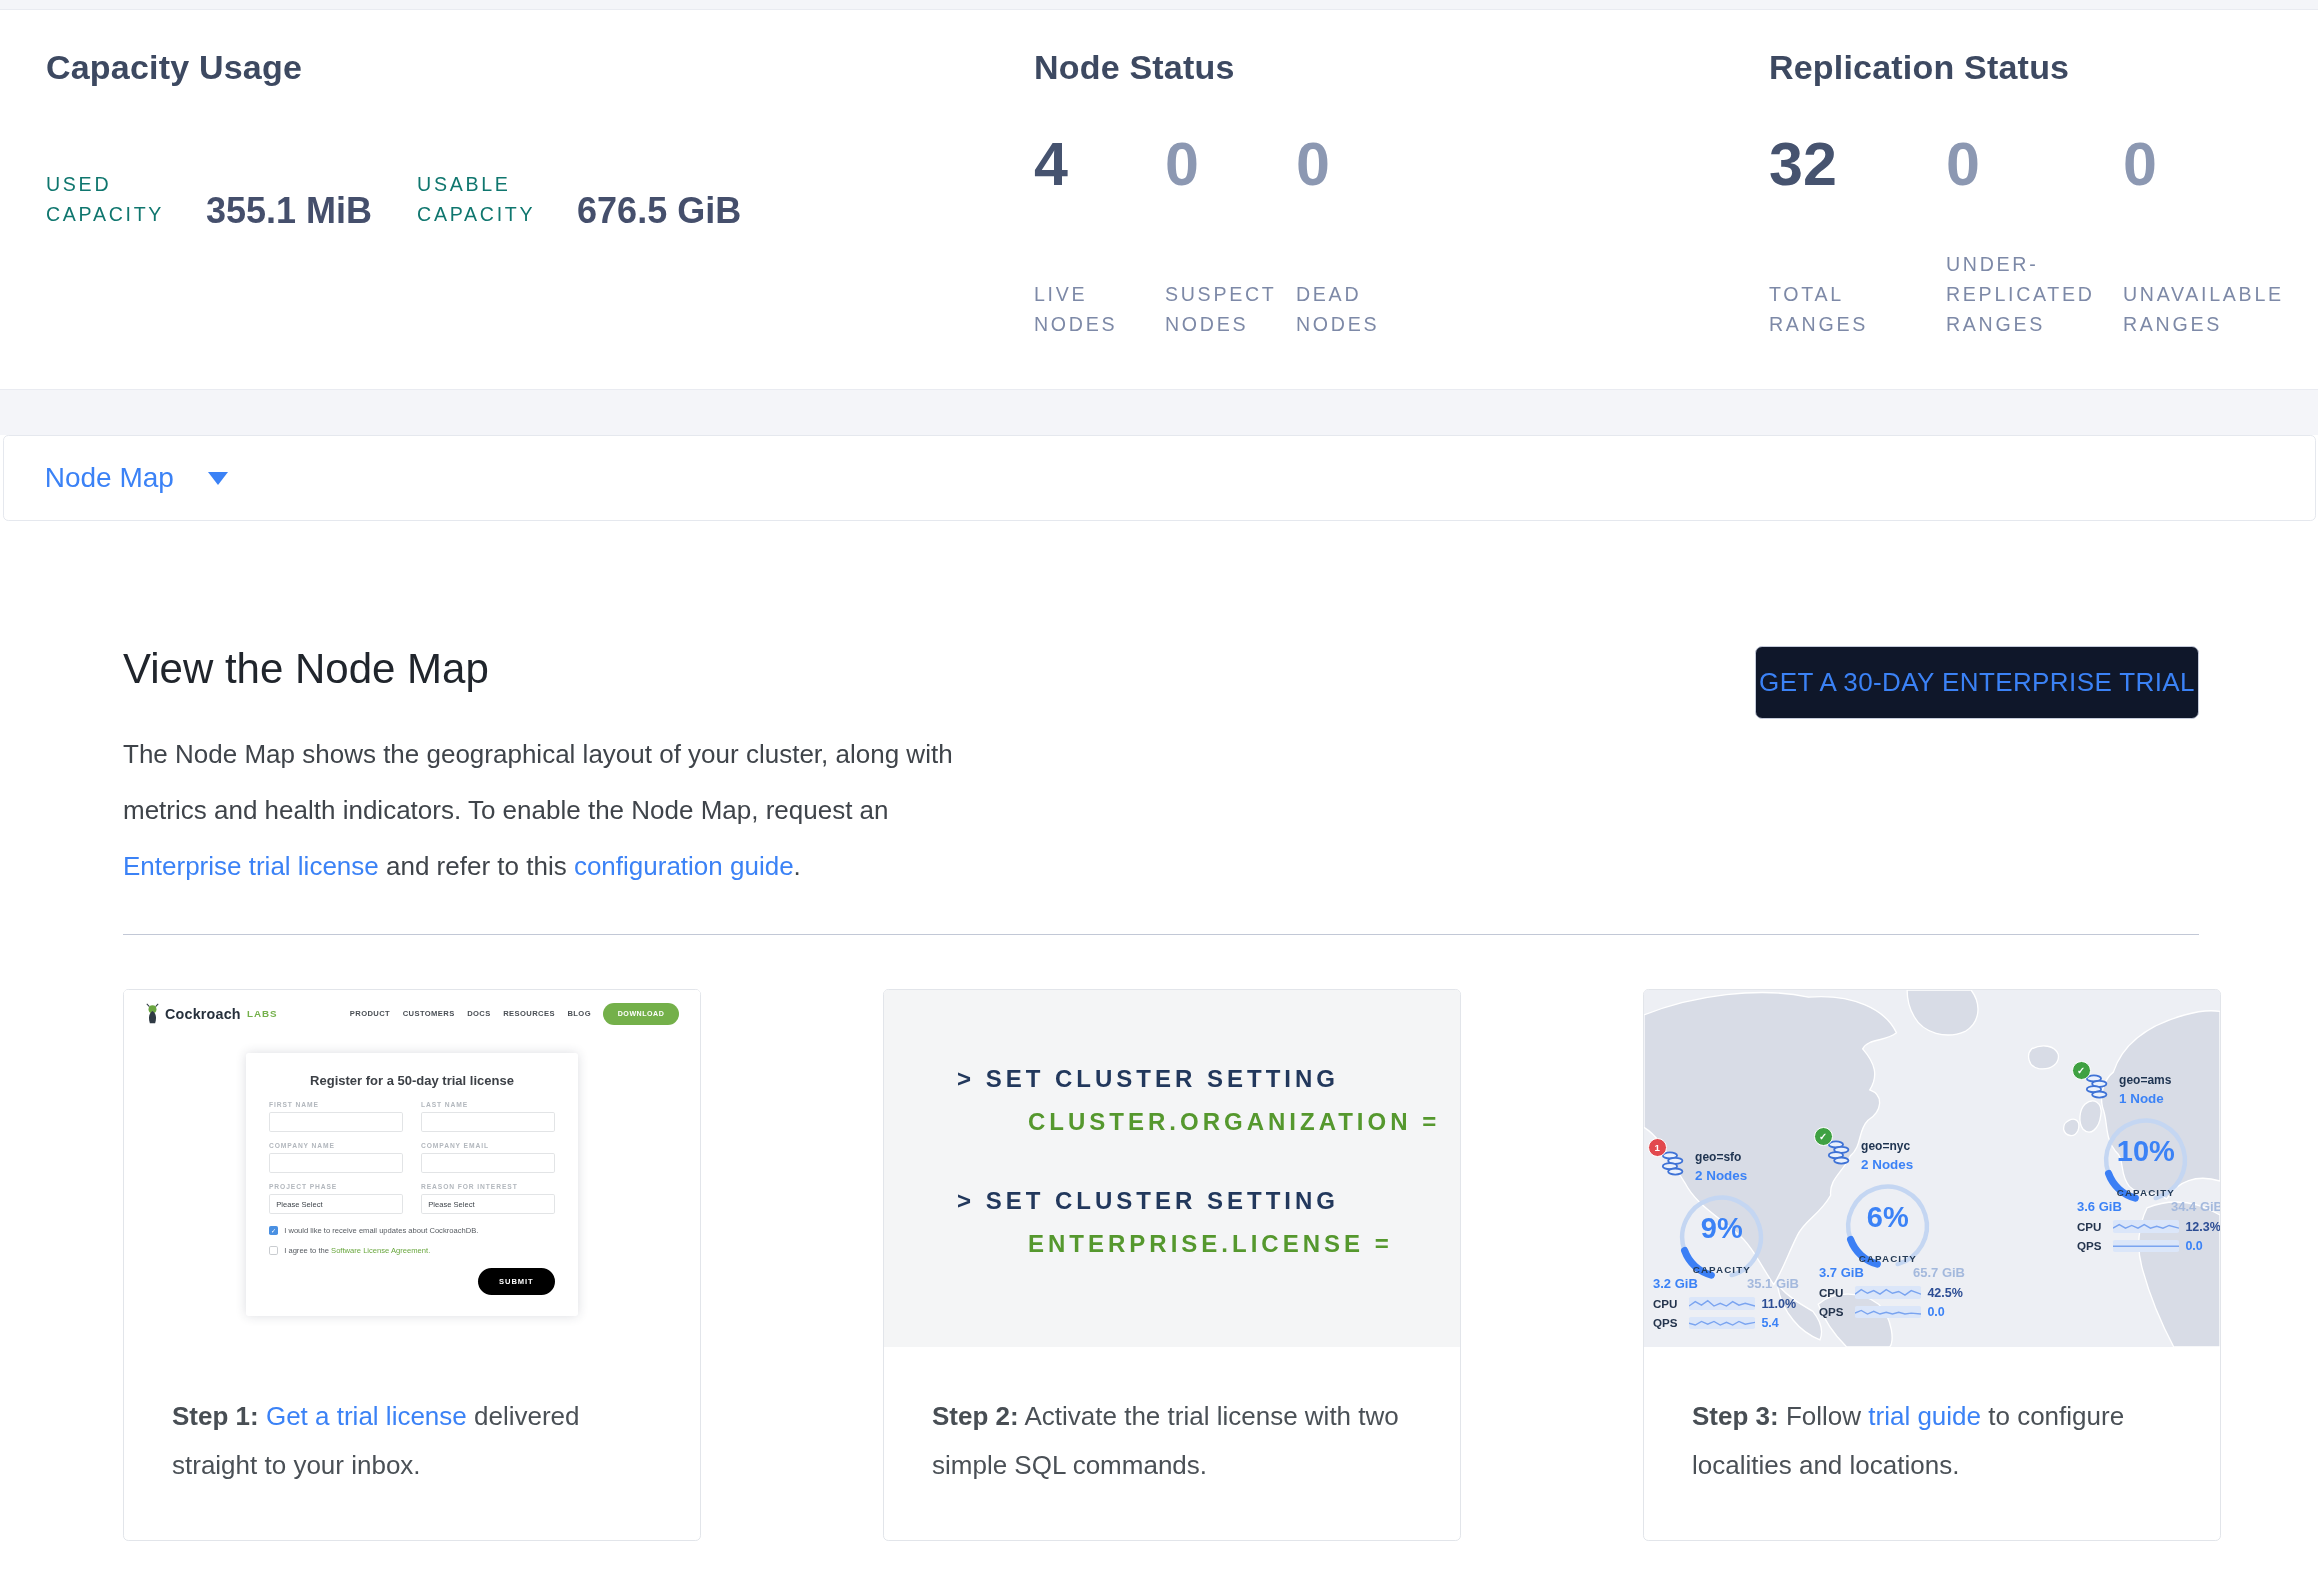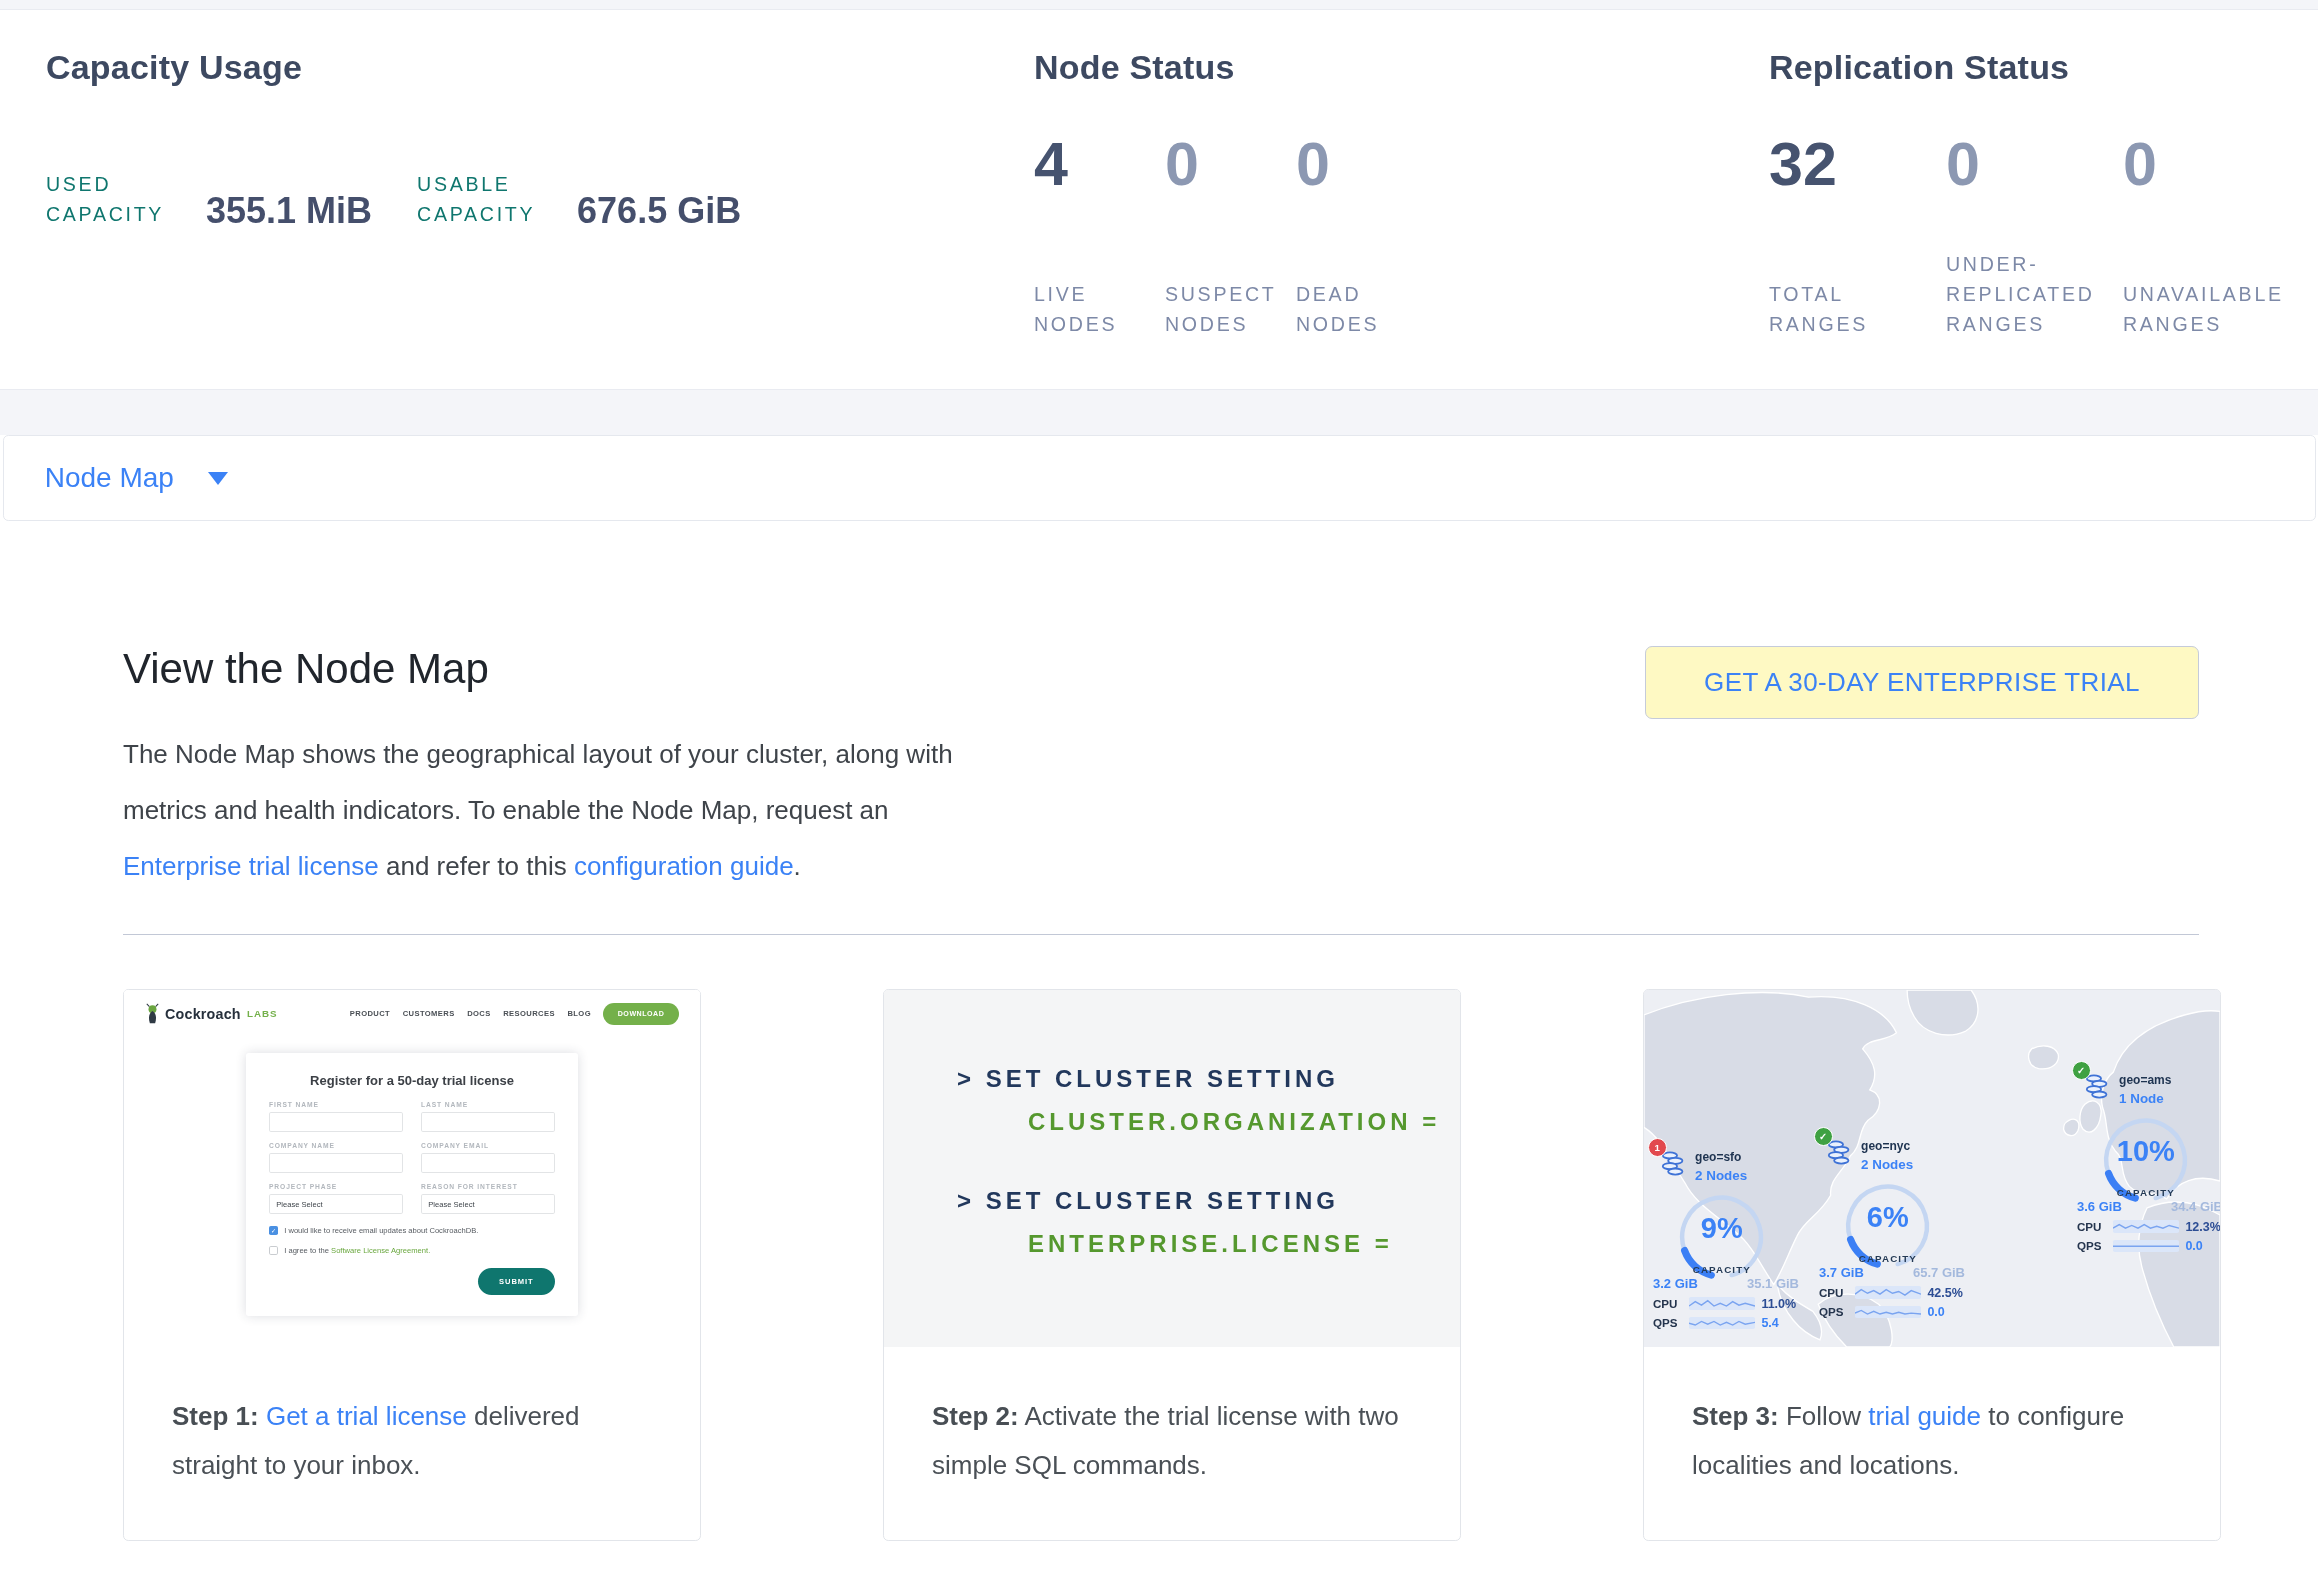--- a/index.html
+++ b/index.html
@@ -48,21 +48,21 @@
     margin:0 2.7px; display:flex; align-items:center; padding-left:41px; cursor:pointer; }
   .nodemap-label { color:#3b82f6; font-size:28px; }
   .caret-down { width:0; height:0; border-left:10.7px solid transparent; border-right:10.7px solid transparent;
     border-top:13.4px solid #3b82f6; margin-left:34px; }
 
   
   .intro { display:flex; justify-content:space-between; align-items:flex-start; padding:125px 120px 0 123px; }
   .intro-heading { font-size:42px; font-weight:500; color:#20252c; line-height:46px; }
   .intro-p { margin-top:34px; font-size:26px; line-height:56px; color:#3f444a; max-width:883px; }
   .link { color:#3b82f6; text-decoration:none; cursor:pointer; }
-  .trial-btn { width:554px; height:73px; border:1.8px solid #c5cbda; border-radius:7.1px; background:#fef9c3;
+  .trial-btn { width:444px; height:73px; border:1.8px solid #c5cbda; border-radius:7.1px; background:#0f172a;
     color:#3b82f6; font-size:26px; letter-spacing:0.4px; font-family:inherit; cursor:pointer; }
   .divider { border:none; border-top:1.8px solid #c2c8d6; margin:40px 120px 0 123px; }
 
   .cards { display:flex; gap:182px; margin:54px 0 0 123px; }
   .card { width:578px; height:552px; border:1.8px solid #e2e5ea; border-radius:5.3px; background:#fff; }
   .card-media { height:357px; position:relative; overflow:hidden; border-radius:3.6px 3.6px 0 0; background:#fff; }
   .card-caption { padding:45px 48px 0; font-size:26px; line-height:49px; color:#4a5056; }
   .card-caption b { font-weight:700; color:#484e54; }
 
   
@@ -82,21 +82,21 @@
   .mini-input { height:20.5px; border:0.9px solid #e2e4e6; border-radius:1.8px; background:#fff; }
   .mini-select { height:20.5px; border:0.9px solid #e2e4e6; border-radius:1.8px; background:#fff;
     font-size:7.6px; color:#3f454b; line-height:19px; padding-left:6.2px; }
   .mini-check-row { display:flex; align-items:center; gap:6.2px; margin-top:11.6px; font-size:7.6px; color:#565b61; }
   .mini-checkbox { width:9px; height:9px; border-radius:1.8px; flex:0 0 auto;
     display:flex; align-items:center; justify-content:center; }
   .mini-checkbox.checked { background:#4a90e2; color:#fff; font-size:6.2px; }
   .mini-checkbox.empty { border:0.9px solid #c9ccd0; background:#fff; }
   .mini-link-green { color:#69a73e; }
   .mini-submit-row { display:flex; justify-content:flex-end; margin-top:12.5px; }
-  .mini-submit { background:#0f766e; color:#fff; font-size:7.6px; font-weight:700; letter-spacing:0.9px;
+  .mini-submit { background:#000000; color:#fff; font-size:7.6px; font-weight:700; letter-spacing:0.9px;
     padding:9px 21.4px; border-radius:14.3px; }
 
   
   .code-media { background:#f4f5f6; padding:75px 0 0 73px; }
   .code-line { font-size:24px; font-weight:700; letter-spacing:4px; color:#22385c; line-height:28px; white-space:nowrap; }
   .code-line.green { color:#55982e; margin-left:71px; margin-top:15px; }
   .code-group-2 { margin-top:51px; }
 
   
   .map-media { background:#edeff4; }

